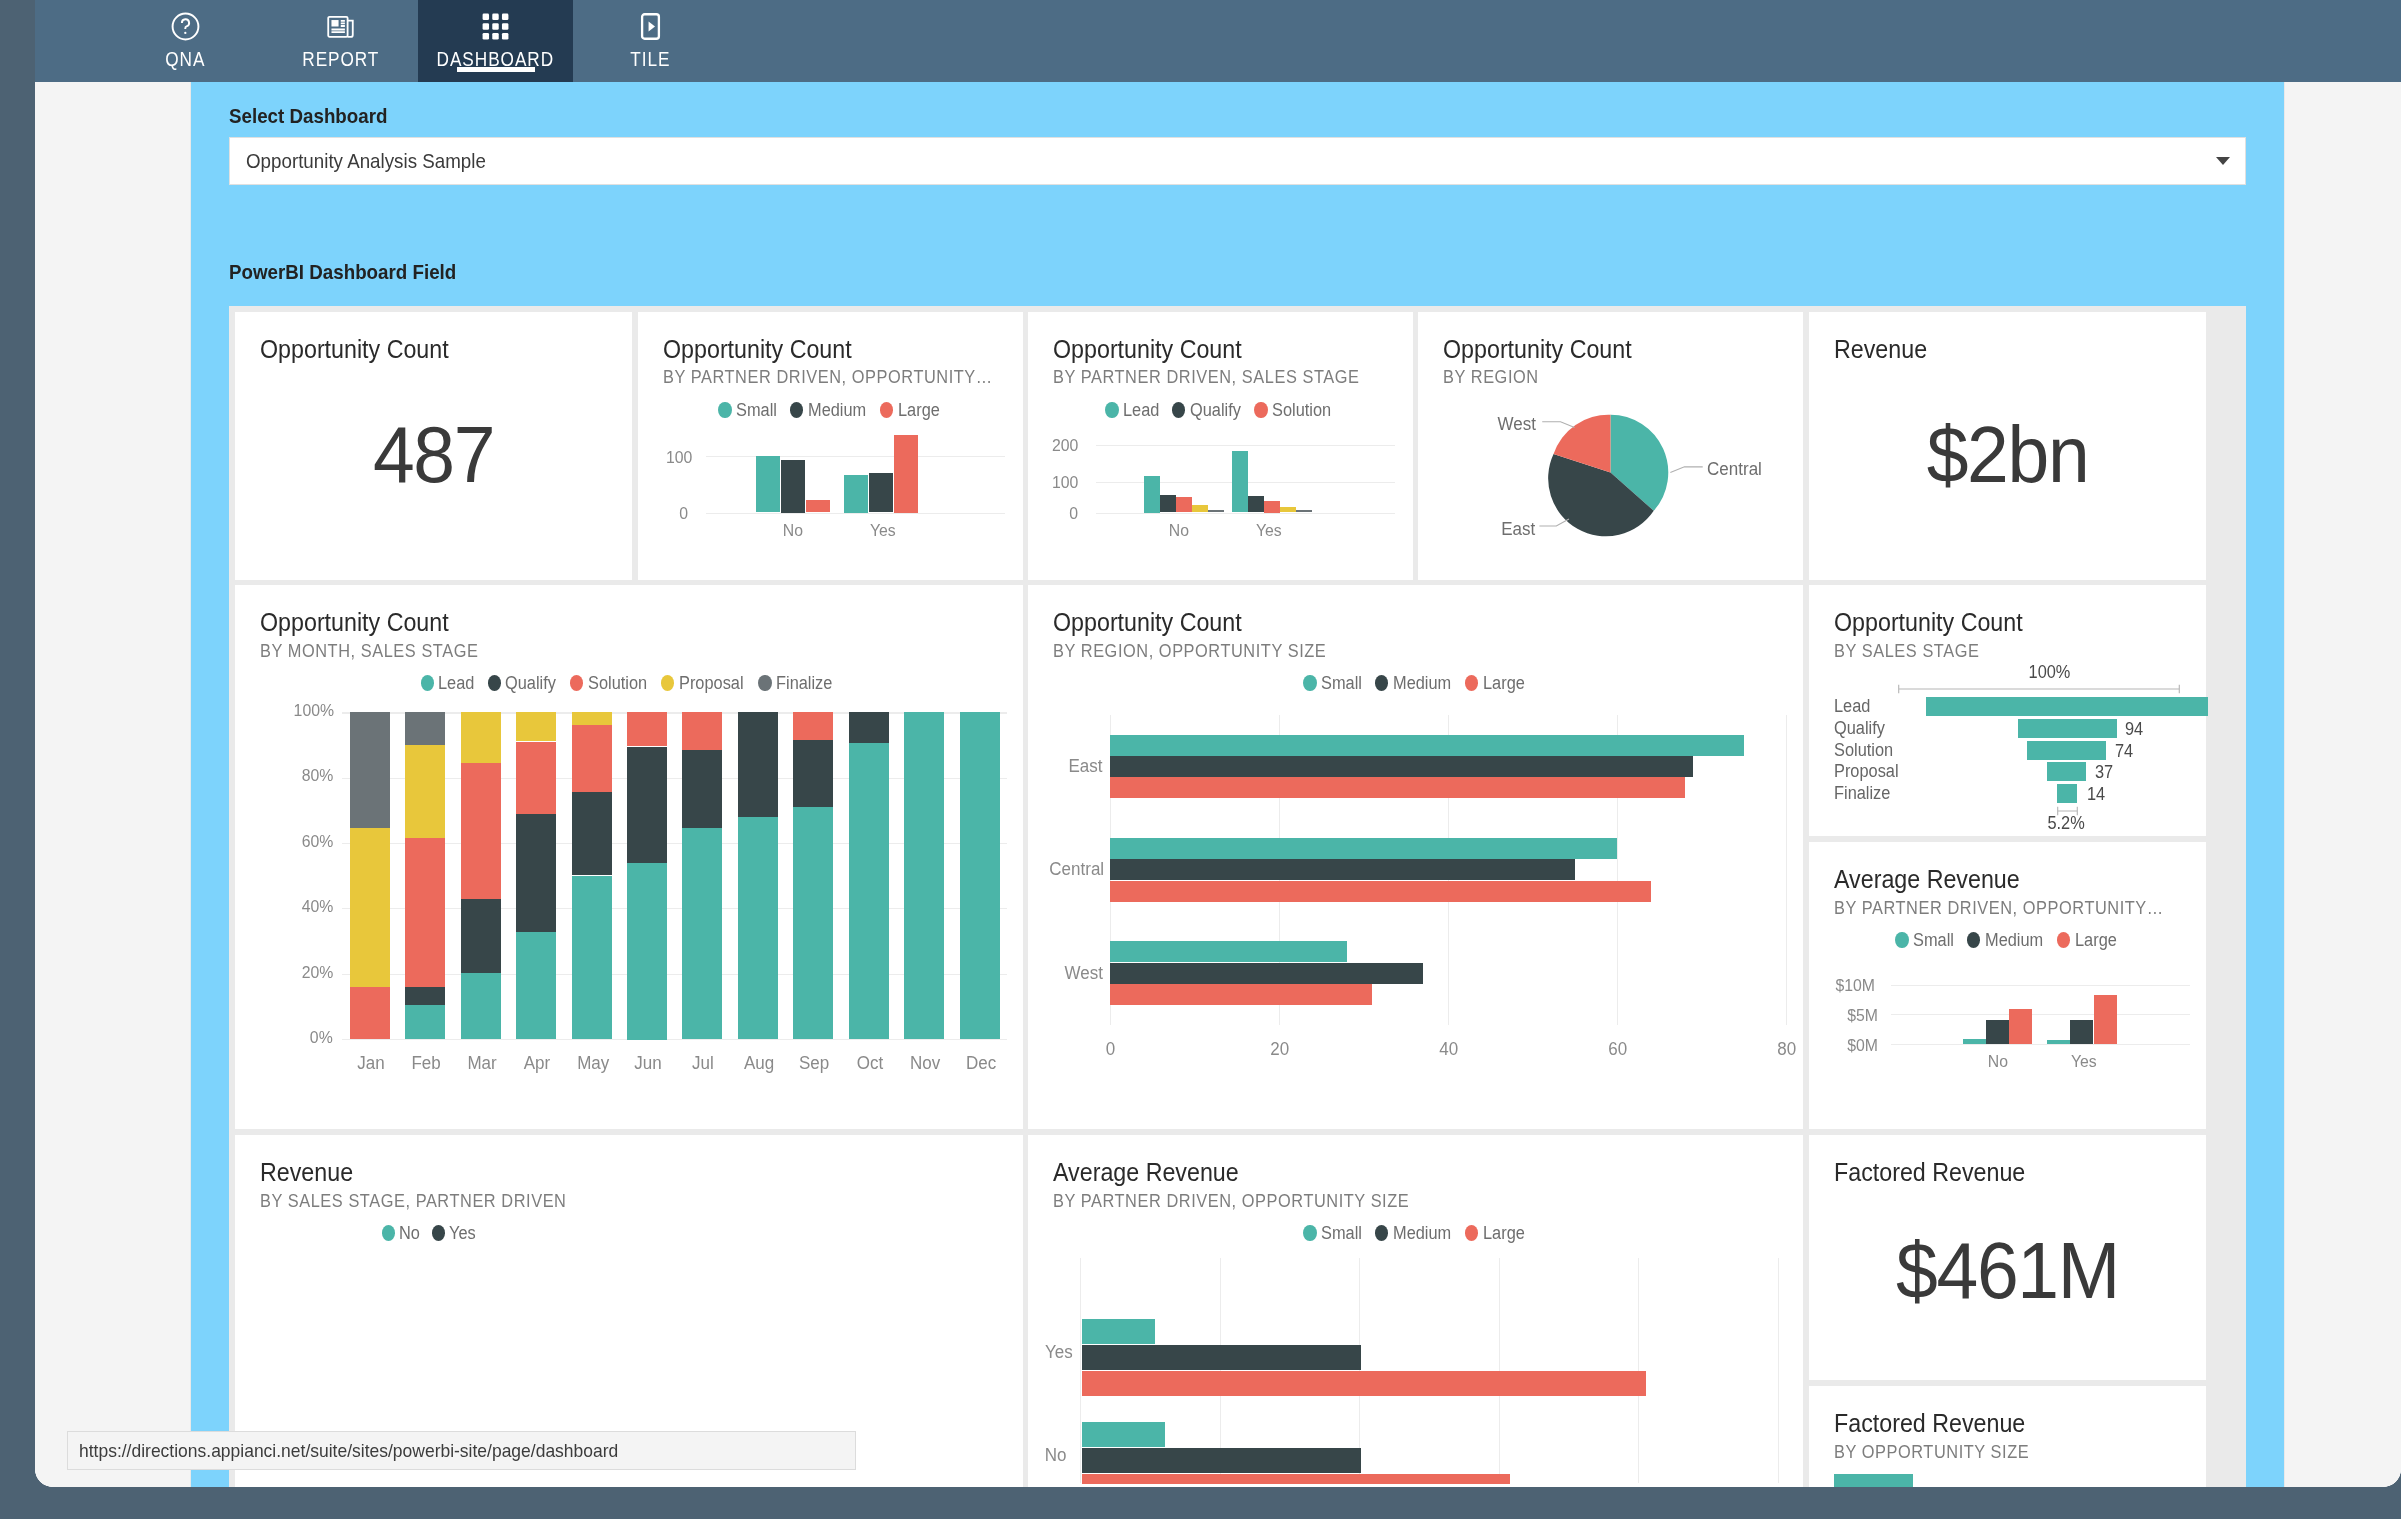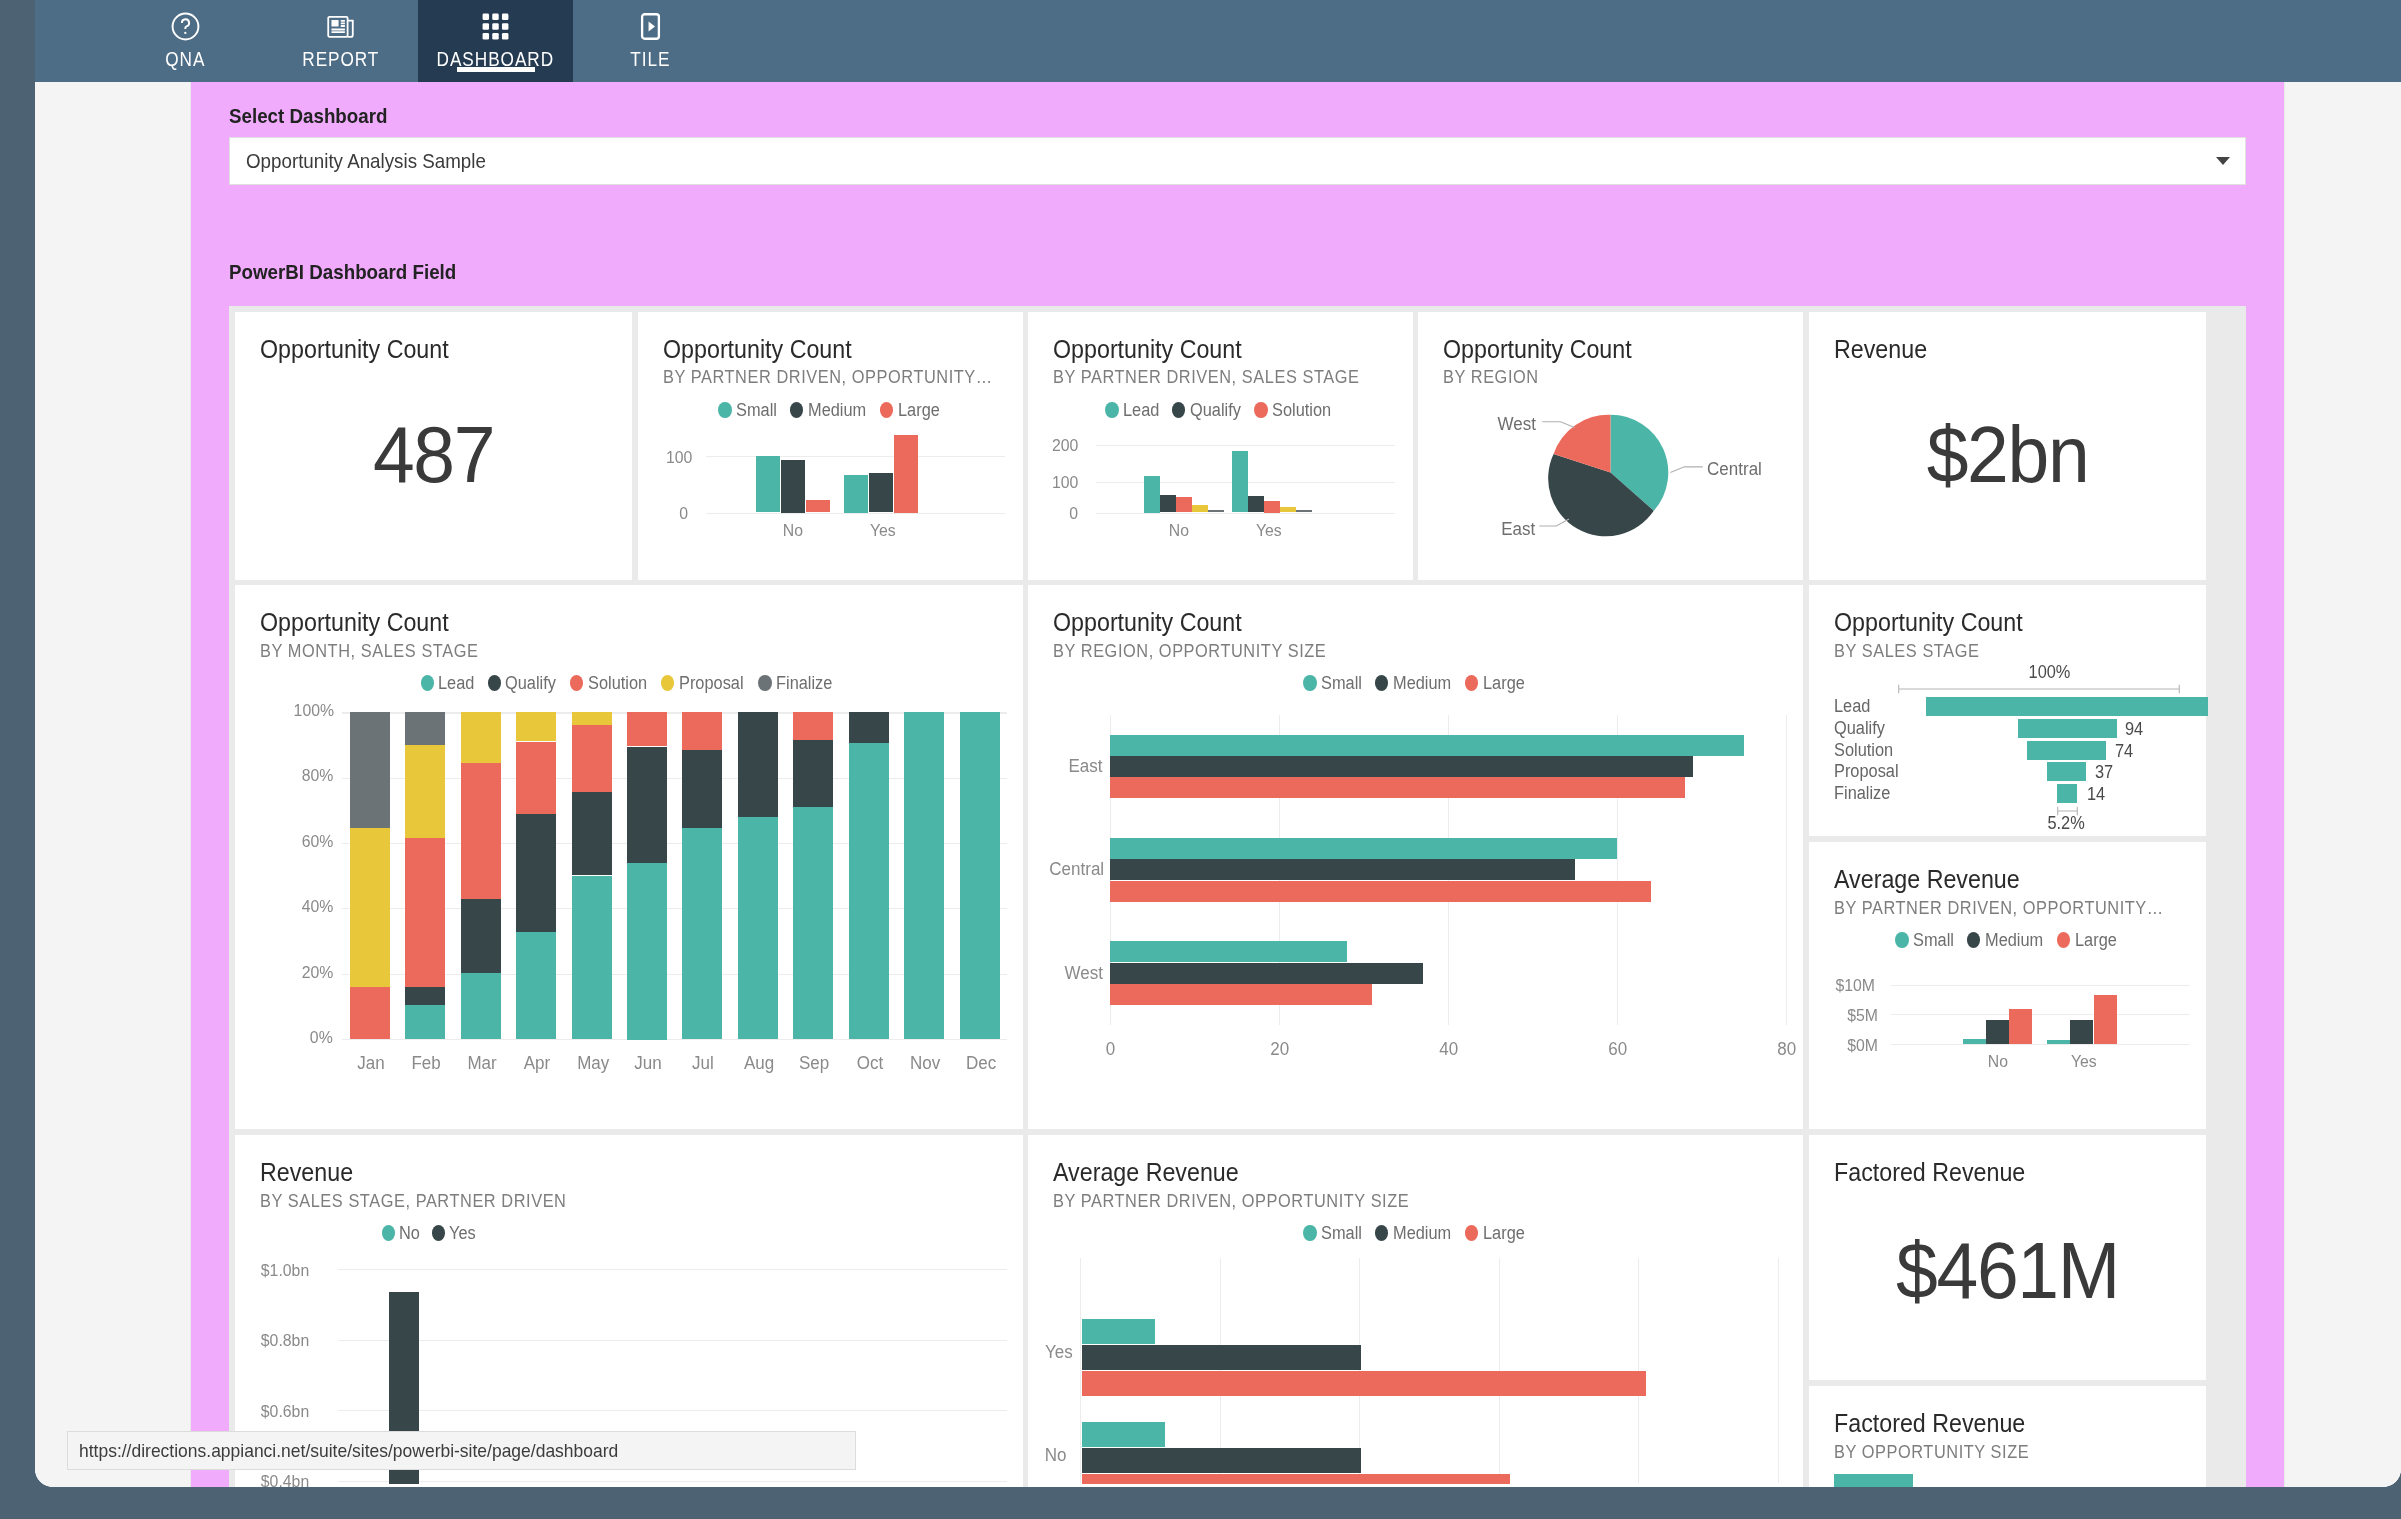--- a/index.html
+++ b/index.html
@@ -63,21 +63,21 @@
     transform: scaleX(0.92); transform-origin: left center;
   }
 
   
   #page {
     position: absolute; left: 0; top: 82px; width: 2366px; height: 1405px;
     background: #ffffff; overflow: hidden;
   }
   #content-card {
     position: absolute; left: 156px; top: 0; width: 2093px; height: 1405px;
-    background: #f0abfc; box-shadow: -0.7px 0 0 #e4e4e4, 0.7px 0 0 #e4e4e4;
+    background: #7dd3fc; box-shadow: -0.7px 0 0 #e4e4e4, 0.7px 0 0 #e4e4e4;
   }
   .gutter-left  { position:absolute; left:0;    top:0; width:156px;  height:1405px; background:#f4f4f4; }
   .gutter-right { position:absolute; left:2249px; top:0; width:117px; height:1405px; background:#f4f4f4; }
 
   .field-label {
     font-size: 20.4px; font-weight: 700; color: #222; margin-left: 38px;
     font-family:"Liberation Sans Narrow","Liberation Sans",sans-serif;
     transform: scaleX(0.92); transform-origin: left center;
   }
   #lbl-select { position:absolute; top: 23px; }
@@ -597,31 +597,20 @@
           <div class="legend" style="justify-content:flex-start;padding-left:147px">
             <span class="leg-item">
                   <i class="leg-dot" style="background:#4bb5a8"></i>
                   <span class="leg-txt">No</span>
                 </span>
             <span class="leg-item">
                   <i class="leg-dot" style="background:#374649"></i>
                   <span class="leg-txt">Yes</span>
                 </span>
           </div>
-          <div class="plot" style="position:relative;width:788px;height:240px">
-            <div class="axis-txt" style="position:absolute;left:24px;top:17px">$1.0bn</div>
-            <div class="axis-txt" style="position:absolute;left:24px;top:87px">$0.8bn</div>
-            <div class="axis-txt" style="position:absolute;left:24px;top:158px">$0.6bn</div>
-            <div class="axis-txt" style="position:absolute;left:24px;top:228px">$0.4bn</div>
-            <div class="gridline" style="left:103px;top:25px;width:669px"></div>
-            <div class="gridline" style="left:103px;top:96px;width:669px"></div>
-            <div class="gridline" style="left:103px;top:166px;width:669px"></div>
-            <div class="gridline" style="left:103px;top:237px;width:669px"></div>
-            <div class="bar" style="left:154px;top:48px;width:30px;height:192px;background:#374649"></div>
-          </div>
         </div>
 
         <div class="tile" style="left:799px;top:829px;width:775px;height:355px">
           <div class="tile-head">
             <div class="tile-title">Average Revenue</div>
             <div class="tile-sub">BY PARTNER DRIVEN, OPPORTUNITY SIZE</div>
           </div>
           <div class="legend">
             <span class="leg-item">
                   <i class="leg-dot" style="background:#4bb5a8"></i>

